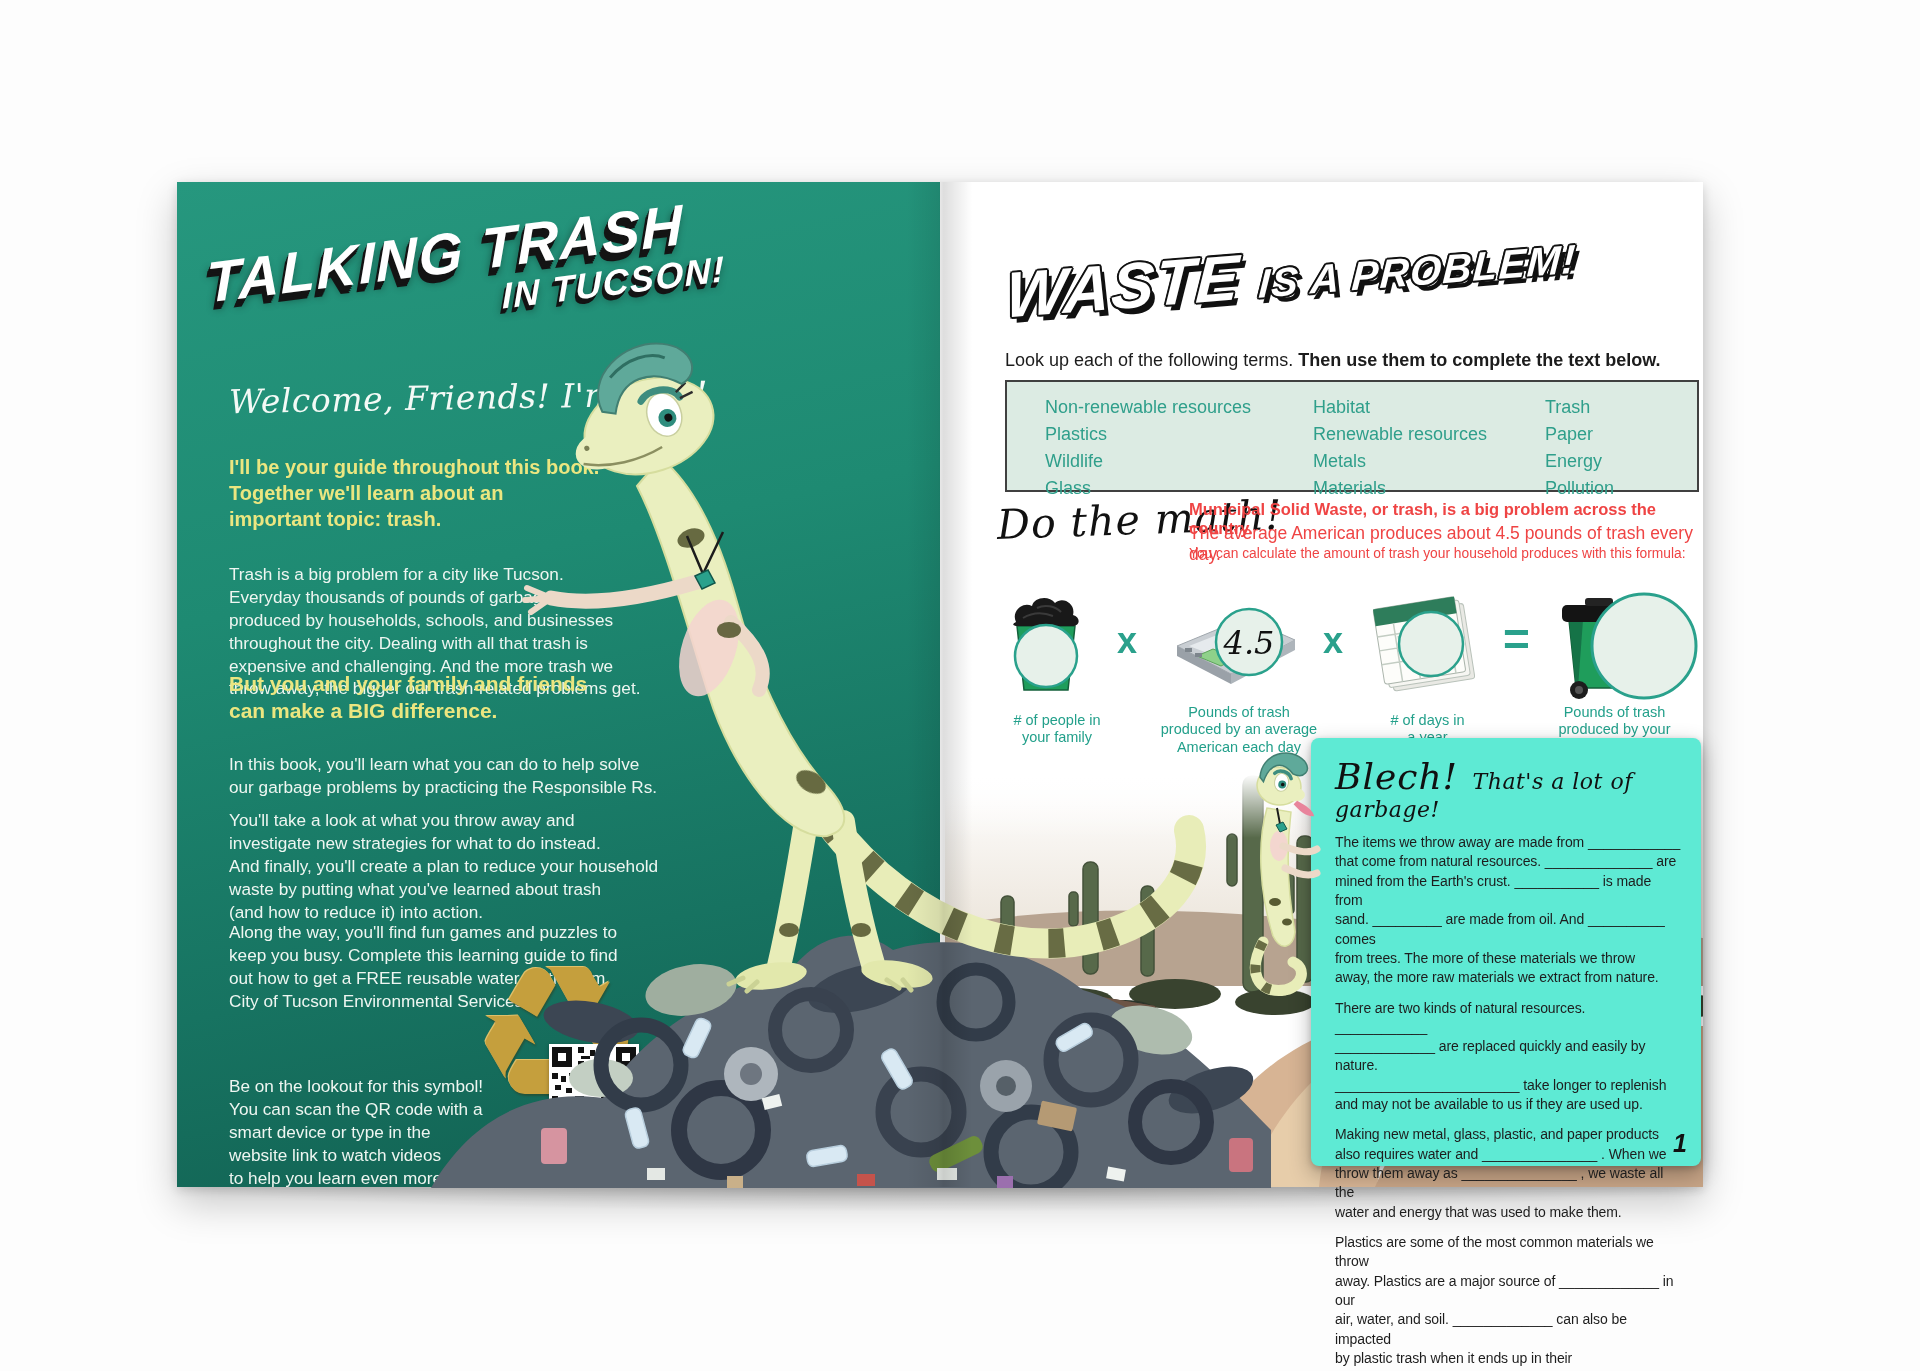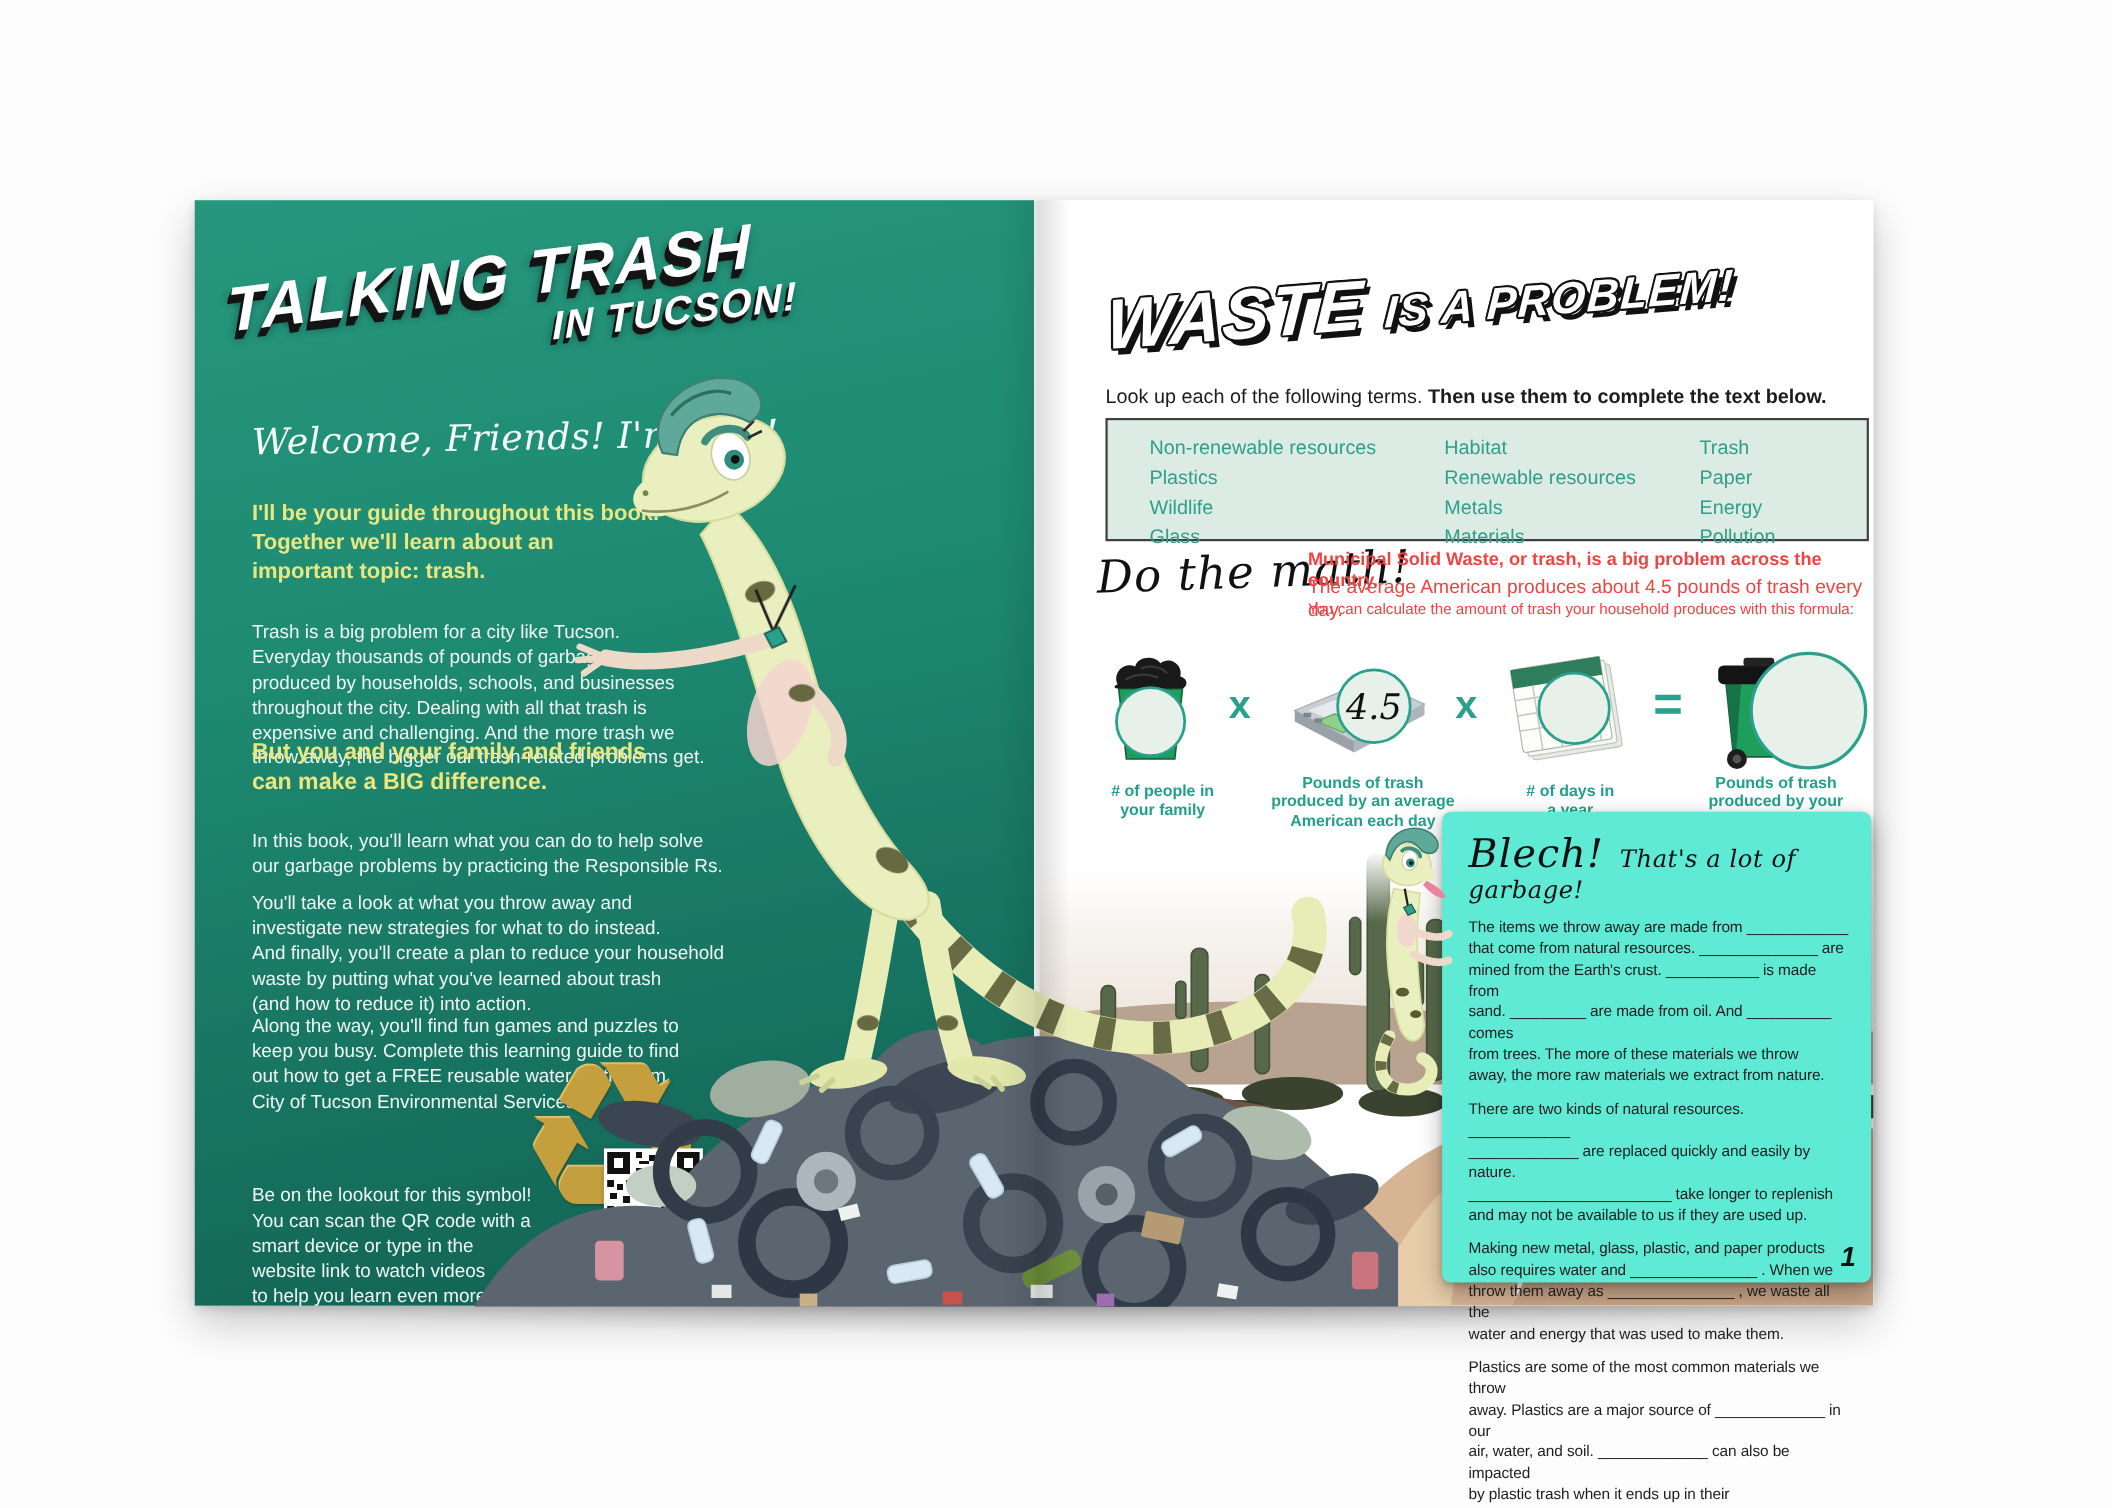--- a/index.html
+++ b/index.html
@@ -50,21 +50,21 @@
   .dtm{left:820px;top:314px;font-size:41px;color:#111;z-index:3;transform:rotate(-2deg);letter-spacing:1px;}
   .mline{z-index:3;color:#ef4444;}
   .m1{left:1012px;top:318px;font-size:16.5px;font-weight:bold;}
   .m2{left:1012px;top:341px;font-size:17.5px;}
   .m3{left:1012px;top:364px;font-size:13.8px;}
   .icon{z-index:3;}
   .op{z-index:3;color:#2aa18c;font-weight:900;}
   .x1{left:940px;top:438px;font-size:36px;}
   .x2{left:1146px;top:438px;font-size:36px;}
   .eq{left:1326px;top:430px;font-size:46px;}
-  .mlabel{z-index:3;color:#23a08b;font-weight:bold;font-size:14.5px;line-height:1.2;text-align:center;}
+  .mlabel{z-index:3;color:#23a08b;font-weight:normal;font-size:14.5px;line-height:1.2;text-align:center;}
   .lab1{left:790px;top:530px;width:180px;}
   .lab2{left:962px;top:522px;width:200px;}
   .lab3{left:1178px;top:530px;width:145px;}
   .lab4{left:1350px;top:522px;width:175px;}
   .photo{left:768px;top:592px;width:758px;height:413px;z-index:2;}
   .card{left:1134px;top:556px;width:390px;height:428px;background:#5eead4;border-radius:8px;z-index:5;
         box-shadow:0 8px 22px rgba(0,0,0,.30),0 2px 6px rgba(0,0,0,.18);padding:18px 20px 14px 24px;box-sizing:border-box;}
   .blech-big{font-size:36px;color:#101010;letter-spacing:1px;}
   .blech-small{font-size:22px;color:#101010;margin-left:10px;letter-spacing:.5px;}
   .card p{font-size:14px;line-height:1.38;color:#1d1d1d;margin:11px 0 0 0;letter-spacing:-.1px;}

